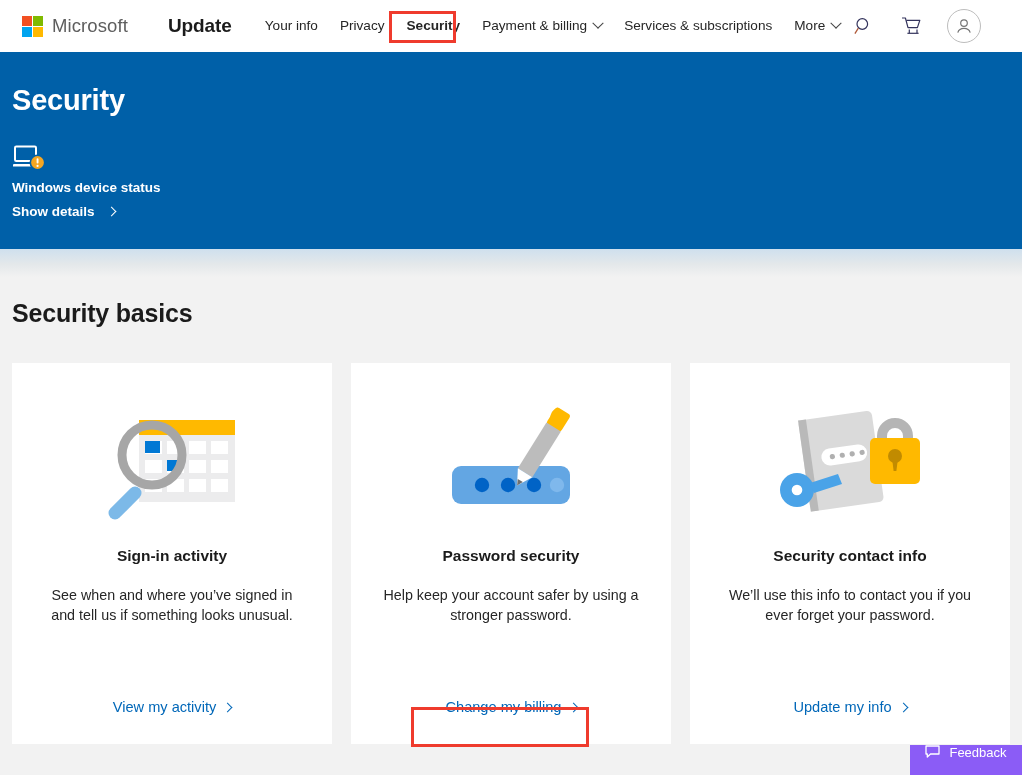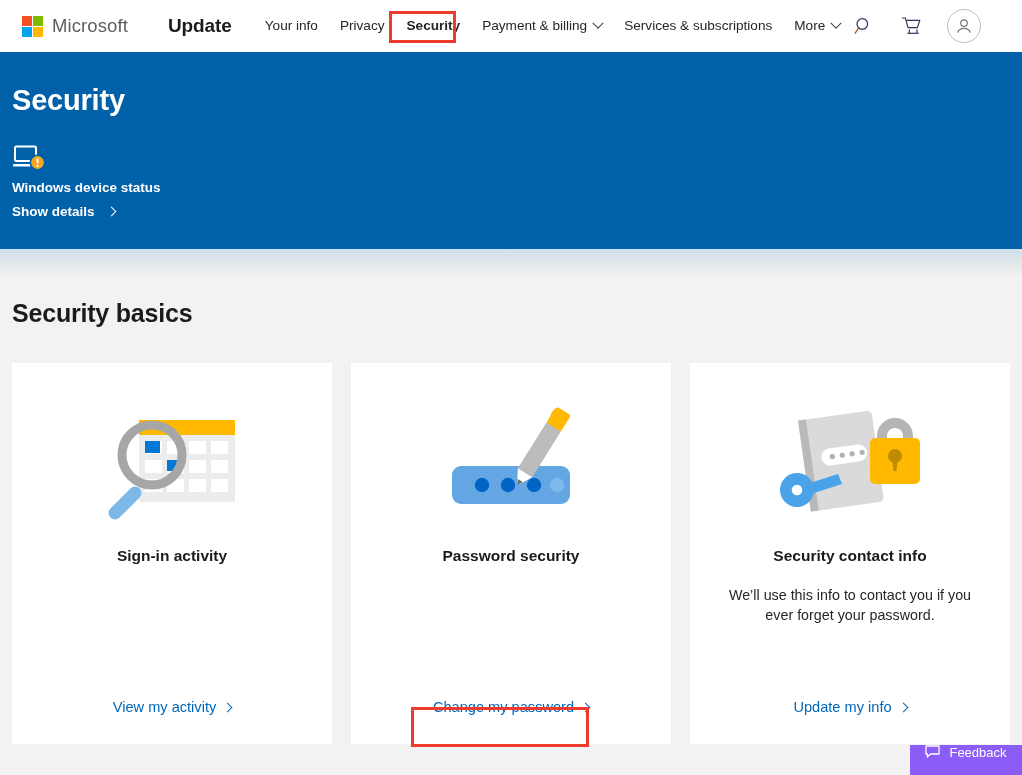--- a/index.html
+++ b/index.html
@@ -359,20 +359,21 @@
             <rect x="92" y="81" width="17" height="13"></rect>
               <rect x="114" y="81" width="17" height="13"></rect>
           </g>
           <rect x="48" y="43" width="15" height="12" fill="#0078d4"></rect>
           <rect x="70" y="62" width="13" height="11" fill="#0078d4"></rect>
           <line x1="38" y1="95" x2="18" y2="115" stroke="#7cb9e8" stroke-width="13" stroke-linecap="round"></line>
           <circle cx="55" cy="57" r="30" fill="none" stroke="#a6a6a6" stroke-width="9"></circle>
         </svg>
       </div>
       <div class="card-title">Sign-in activity</div>
+      <div class="card-desc">See when and where you’ve signed in and tell us if something looks unusual.</div>
       <div class="card-link">
         <span>View my activity</span>
         <span class="chev"></span>
       </div>
     </div>
 
     <div class="card">
       <div class="card-art">
         <svg width="150" height="130" viewBox="0 0 150 130">
           <rect x="16" y="68" width="118" height="38" rx="9" fill="#63a6e3"></rect>
@@ -383,22 +384,23 @@
           <g transform="rotate(32 104 50)">
             <rect x="96" y="6" width="17" height="20" rx="3" fill="#ffb900"></rect>
             <path d="M98.5 8 q-3.6 5 0 11" fill="none" stroke="#ffb900" stroke-width="3.4" stroke-linecap="round"></path>
             <rect x="96" y="25" width="17" height="54" fill="#bcbcbc"></rect>
             <polygon points="96,79 113,79 104.5,94" fill="#ffffff"></polygon>
             <polygon points="101.5,88 107.5,88 104.5,94" fill="#6e6e6e"></polygon>
           </g>
         </svg>
       </div>
       <div class="card-title">Password security</div>
+      <div class="card-desc">Help keep your account safer by using a stronger password.</div>
       <div class="card-link">
-        <span>Change my password</span>
+        <span>Change my billing</span>
         <span class="chev"></span>
       </div>
     </div>
 
     <div class="card">
       <div class="card-art">
         <svg width="160" height="130" viewBox="0 0 160 130">
           <g transform="rotate(-8 78 62)">
             <rect x="34" y="16" width="74" height="92" rx="5" fill="#dadada"></rect>
             <rect x="34" y="16" width="8" height="92" fill="#b9b9b9"></rect>

